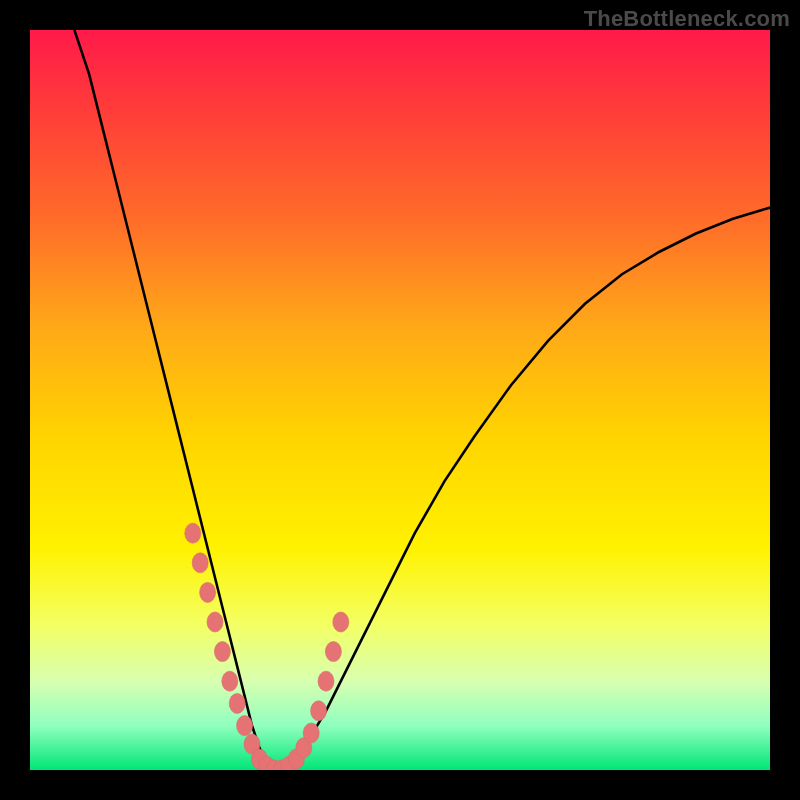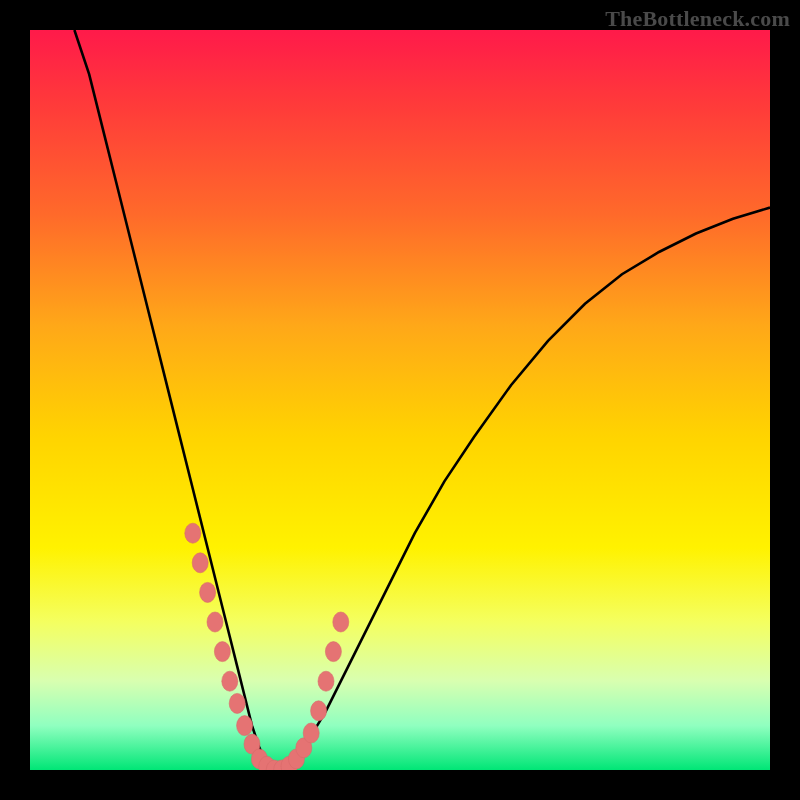--- a/index.html
+++ b/index.html
@@ -31,21 +31,21 @@
       #fff200 70%,
       #f4ff60 80%,
       #d8ffb0 88%,
       #90ffc0 94%,
       #00e676 100%);
   }
   .watermark {
     position: absolute;
     top: 6px;
     right: 10px;
-    font-family: Liberation Serif, serif;
+    font-family: Liberation Sans, sans-serif;
     font-size: 22px;
     font-weight: 600;
     color: #4a4a4a;
     letter-spacing: 0.2px;
     user-select: none;
   }
   svg.curve {
     position: absolute;
     left: 0;
     top: 0;

